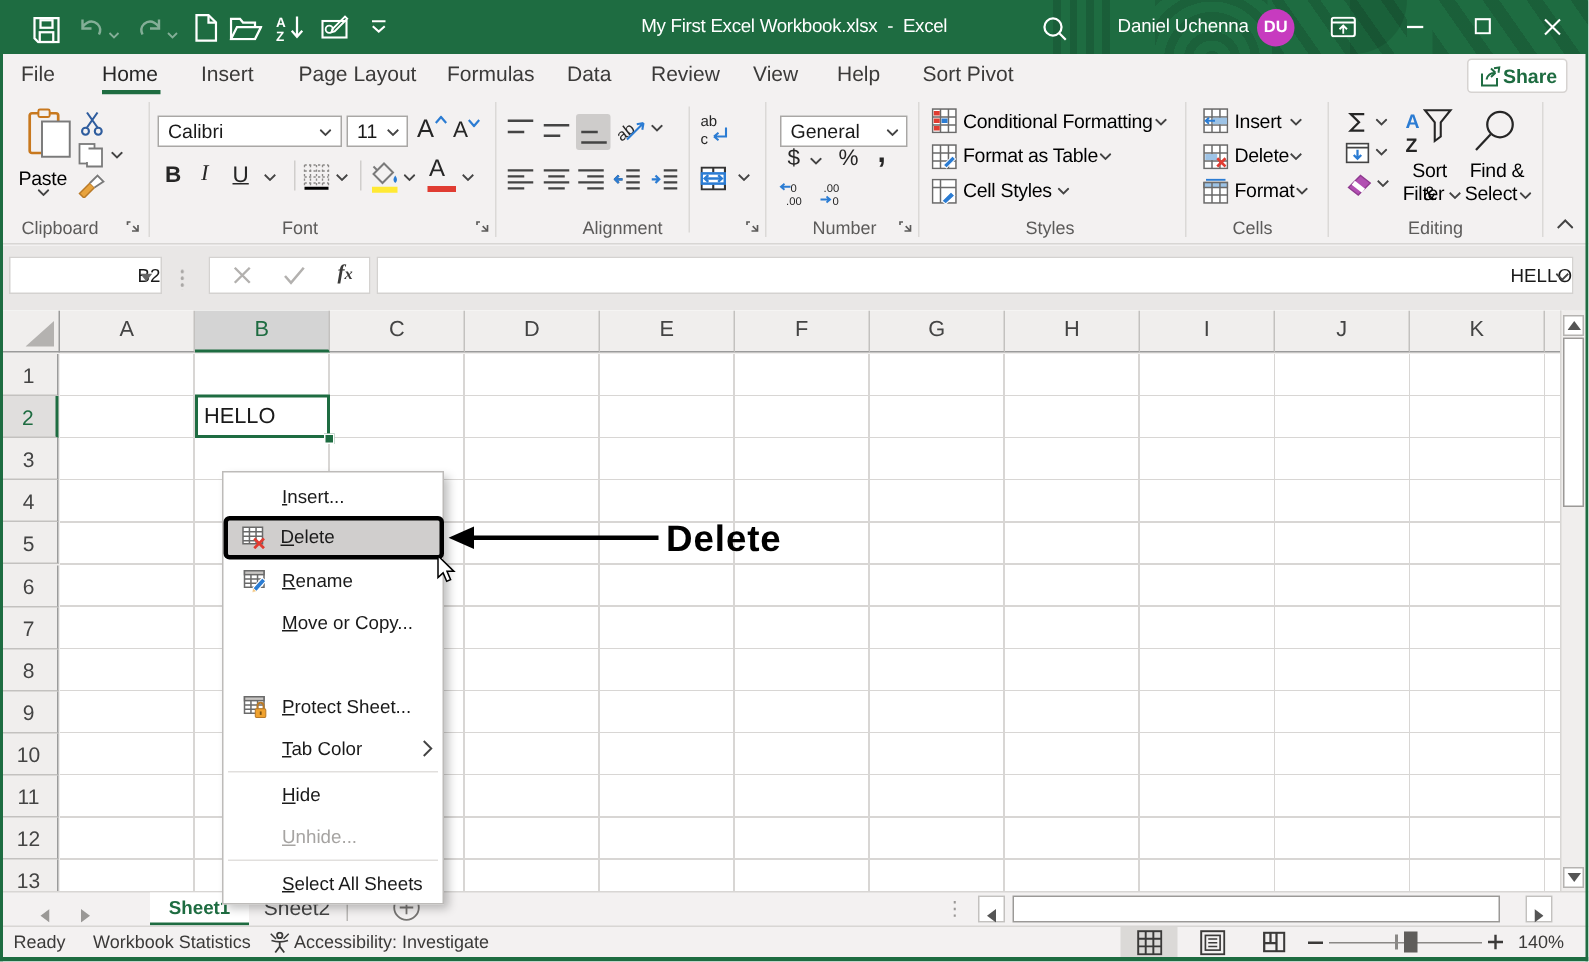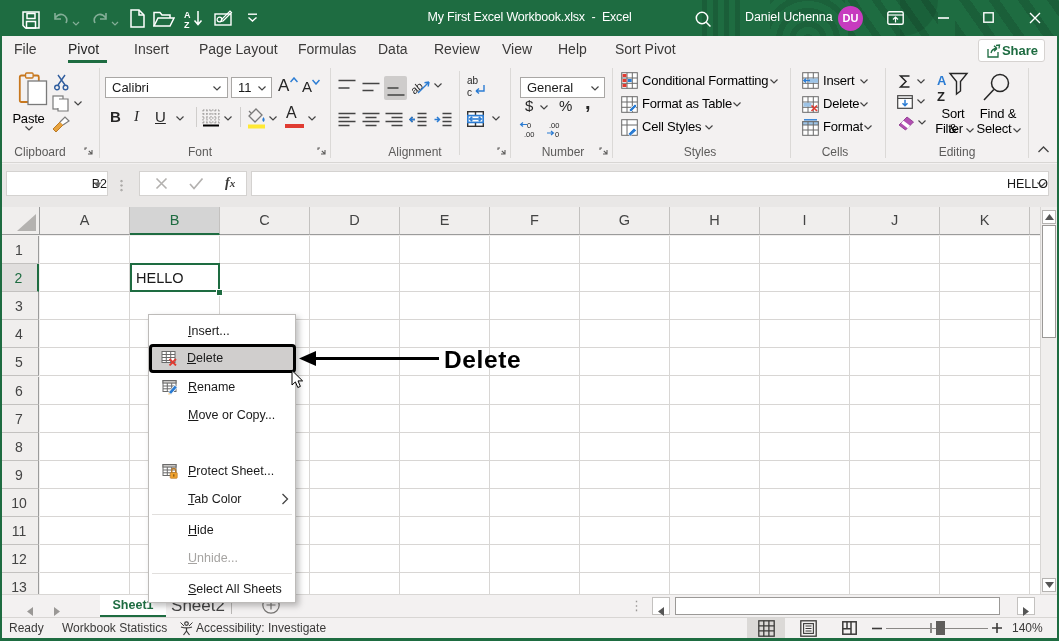--- a/index.html
+++ b/index.html
@@ -55,21 +55,21 @@
 
 
 #vscroll { position:absolute; top:207px; left:1040px; width:17px; height:387px; background:#f0eeed; border-left:1px solid #d8d6d4; }
 .vbtn { position:absolute; left:1px; width:14px; height:14px; background:#fff; border:1px solid #b5b3b1; display:flex; align-items:center; justify-content:center; }
 #vthumb { position:absolute; top:18px; left:1px; width:14px; height:113px; background:#fff; border:1px solid #9b9997; }
 
 
 #sheetbar { position:absolute; top:594px; left:0; width:1059px; height:23px; background:#f3f1f1; border-top:1px solid #d8d6d4; }
 .tnav { position:absolute; top:7px; }
 #tab1 { position:absolute; top:0; left:100px; width:66px; height:22px; background:#fff; border-bottom:2px solid #1e6c41; color:#1e6c41; font-weight:bold; font-size:12.5px; text-align:center; line-height:21px; }
-#tab2 { position:absolute; top:0; left:166px; width:64px; height:22px; color:#444; font-size:17px; text-align:center; line-height:21px; }
+#tab2 { position:absolute; top:0; left:166px; width:64px; height:22px; color:#444; font-size:14px; text-align:center; line-height:21px; }
 .tabsep { position:absolute; top:4px; width:1px; height:15px; background:#b9b7b5; }
 #plusbtn { position:absolute; top:0px; left:261px; }
 #hscroll { position:absolute; top:2px; left:652px; width:384px; height:18px; }
 .hbtn { position:absolute; top:0; width:18px; height:18px; background:#fff; border:1px solid #c3c1bf; text-align:center; padding-top:4px; }
 #hthumb { position:absolute; top:0; left:23px; width:325px; height:18px; background:#fff; border:1px solid #9b9997; }
 .hdots { position:absolute; left:-22px; top:1px; color:#9a9896; font-size:13px; letter-spacing:-2px; }
 
 
 #statusbar { position:absolute; top:617px; left:0; width:1059px; height:21px; background:#f3f1f1; border-top:1px solid #d8d6d4; font-size:12px; color:#3b3a39; }
 #greenstrip { position:absolute; top:638px; left:0; width:1059px; height:3px; background:#1e6c41; }
@@ -155,21 +155,21 @@
     <svg class="qat" style="left:983px; top:12px;" width="11" height="11" viewBox="0 0 11 11">
         <rect x="0.8" y="0.8" width="9.4" height="9.4" fill="none" stroke="#fff" stroke-width="1.4"></rect>
       </svg>
     <svg class="qat" style="left:1029px; top:12px;" width="12" height="12" viewBox="0 0 12 12">
         <path d="M1,1 L11,11 M11,1 L1,11" stroke="#fff" stroke-width="1.4"></path>
       </svg>
   </div>
 
   <div id="tabsrow">
     <div class="rtab" style="left:14px; width:24px;">File</div>
-    <div class="rtab active" style="left:68px; width:39px;">Pivot</div>
+    <div class="rtab active" style="left:68px; width:39px;">Home</div>
     <div class="rtab" style="left:134px; width:33px;">Insert</div>
     <div class="rtab" style="left:199px; width:70px;">Page Layout</div>
     <div class="rtab" style="left:298px; width:54px;">Formulas</div>
     <div class="rtab" style="left:378px; width:30px;">Data</div>
     <div class="rtab" style="left:434px; width:44px;">Review</div>
     <div class="rtab" style="left:502px; width:31px;">View</div>
     <div class="rtab" style="left:558px; width:30px;">Help</div>
     <div class="rtab" style="left:615px; width:70px;">Sort Pivot</div>
     <div id="sharebtn"><svg class="abs" style="left:8px; top:4px;" width="15" height="14" viewBox="0 0 15 14">
           <path d="M1,5 v8 h10 v-5" fill="none" stroke="#1e6c41" stroke-width="1.3"></path>

